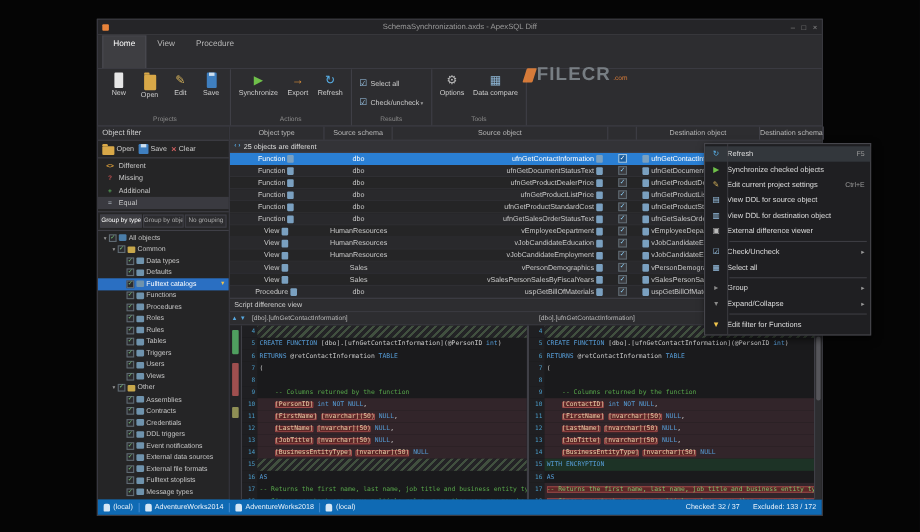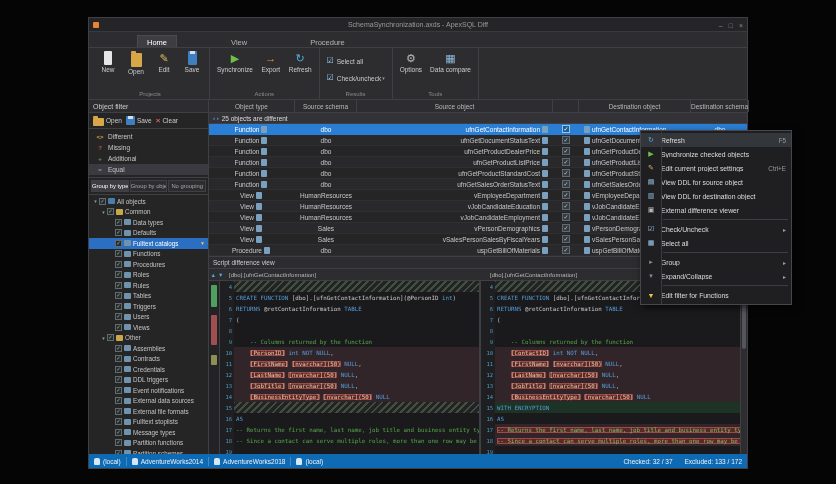--- a/index.html
+++ b/index.html
@@ -13,21 +13,21 @@
 
   .titlebar{flex:0 0 14px;background:#252528;position:relative;display:flex;
     align-items:center;justify-content:center;border-bottom:1px solid #3a3a3e;}
   .app-icon{position:absolute;left:4px;top:4px;width:6px;height:6px;background:#e8833a;border-radius:1px;}
   .tb-title{font-size:7px;color:#9a9a9a;}
   .tb-btns{position:absolute;right:4px;top:0;height:14px;display:flex;gap:6px;
     align-items:center;font-size:7px;color:#8a8a8a;}
 
   .ribbon-tabs{flex:0 0 16px;display:flex;align-items:flex-end;padding-left:4px;gap:1px;
     background:#2d2d30;border-bottom:1px solid #3f3f46;}
-  .rtab{font-size:7.5px;color:#b5b5b5;padding:2px 9px 0;margin-left:44px;}
+  .rtab{font-size:7.5px;color:#b5b5b5;padding:2px 9px 18px;}
   .rtab.active{background:#3e3e42;color:#fff;border:1px solid #4a4a50;border-bottom:none;}
 
   .ribbon{flex:0 0 52px;display:flex;background:#2d2d30;border-bottom:1px solid #3f3f46;padding-left:2px;position:relative;}
   .rgroup{display:flex;flex-direction:column;border-right:1px solid #3f3f46;padding:1px 4px 0;}
   .rbtns{flex:1;display:flex;gap:2px;align-items:stretch;}
   .rbtns.stack{flex-direction:column;justify-content:center;align-items:flex-start;gap:2px;}
   .rbtn{display:flex;flex-direction:column;align-items:center;min-width:26px;
     padding:2px 3px 0;font-size:6.5px;color:#cccccc;border-radius:2px;}
   .rbtn .ricon{height:14px;display:flex;align-items:center;justify-content:center;font-size:11px;line-height:13px;}
   .rbtn .rlabel{margin-top:1px;white-space:nowrap;display:flex;align-items:center;gap:1px;}
@@ -220,20 +220,25 @@
             </div>
             <div class="rbtn">
               <span class="ricon" style="color: rgb(143, 184, 216);">▦</span>
               <span class="rlabel">Data compare</span>
             </div>
           </div>
           <div class="rgl">Tools</div>
         </div>
       </div>
 
+    <div class="watermark">
+      <span class="wm-slash"></span>
+      <span class="wm-text">FILECR</span>
+      <span class="wm-com">.com</span>
+    </div>
 
     <div class="main">
 
       <div class="sidebar">
         <div class="sb-header">
           <span>Object filter</span>
         </div>
         <div class="sb-toolbar">
             <div class="sb-btn">
               <span class="cssico open-folder-icon"></span>

